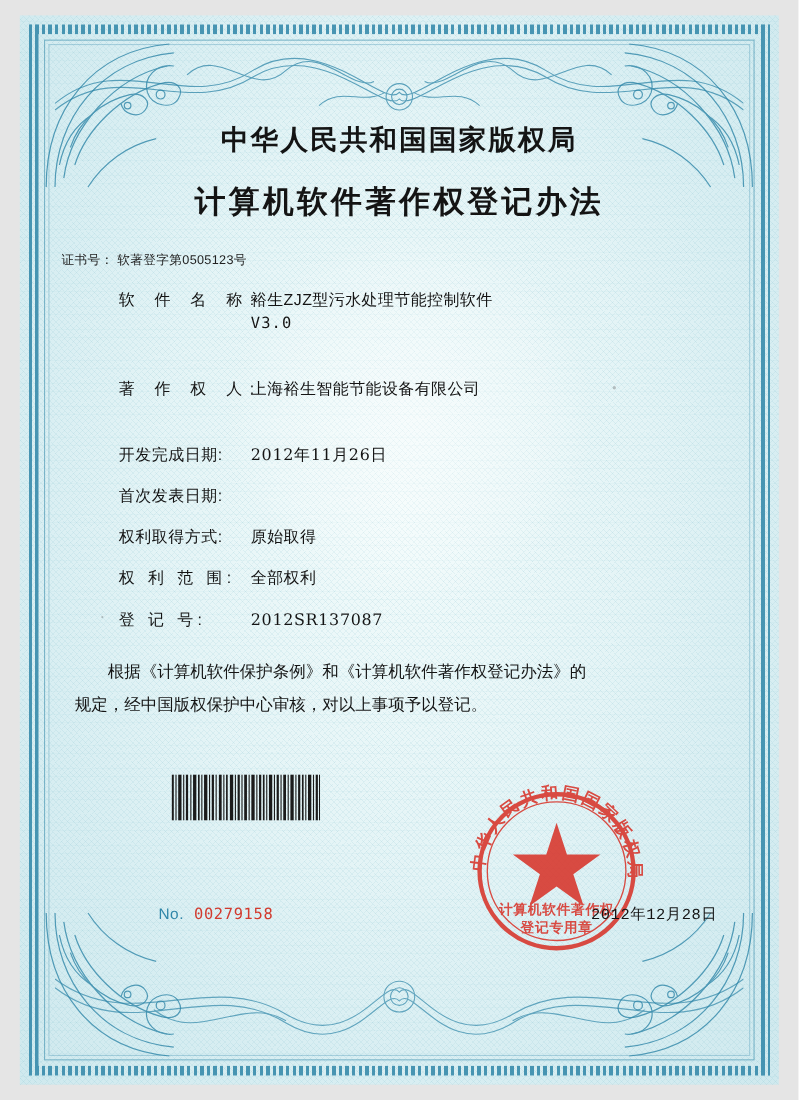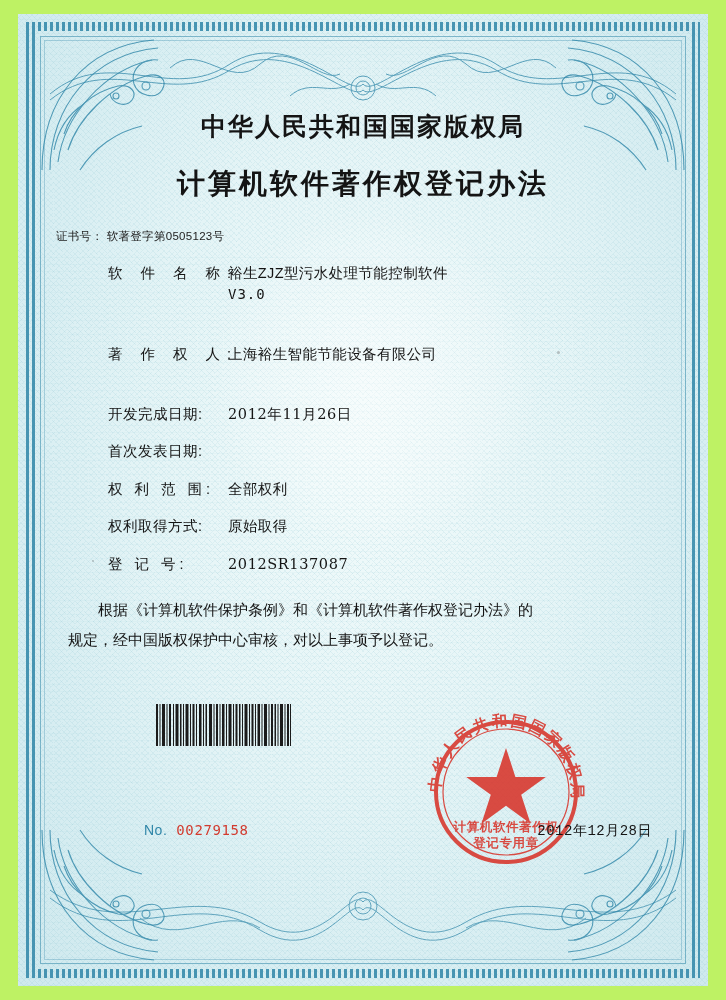--- a/index.html
+++ b/index.html
@@ -11,21 +11,21 @@
     width: 726px;
     height: 1000px;
     font-family: "Liberation Sans", sans-serif;
     overflow: hidden;
   }
 
   .certificate {
     position: relative;
     width: 726px;
     height: 1000px;
-    background: #bef264;
+    background: #e5e5e5;
     overflow: hidden;
   }
 
   
   .paper {
     position: absolute;
     left: 18px;
     top: 14px;
     width: 690px;
     height: 972px;
@@ -413,27 +413,27 @@
       <div class="field-row">
         <div class="field-label sp1">开发完成日期:</div>
         <div class="field-value mono">2012年11月26日</div>
       </div>
 
       <div class="field-row">
         <div class="field-label sp1">首次发表日期:</div>
       </div>
 
       <div class="field-row">
+        <div class="field-label sp1">权利取得方式:</div>
+        <div class="field-value">原始取得</div>
+      </div>
+
+      <div class="field-row">
         <div class="field-label sp3">权 利 范 围:</div>
         <div class="field-value">全部权利</div>
-      </div>
-
-      <div class="field-row">
-        <div class="field-label sp1">权利取得方式:</div>
-        <div class="field-value">原始取得</div>
       </div>
 
       <div class="field-row">
         <div class="field-label sp3">登 记 号:</div>
         <div class="field-value mono">2012SR137087</div>
       </div>
 
     </div>
 
     <div class="statement">

